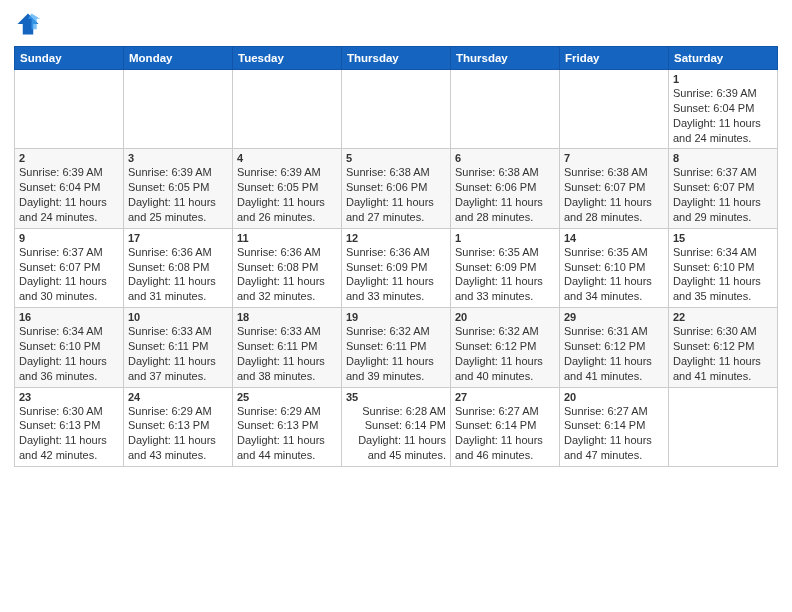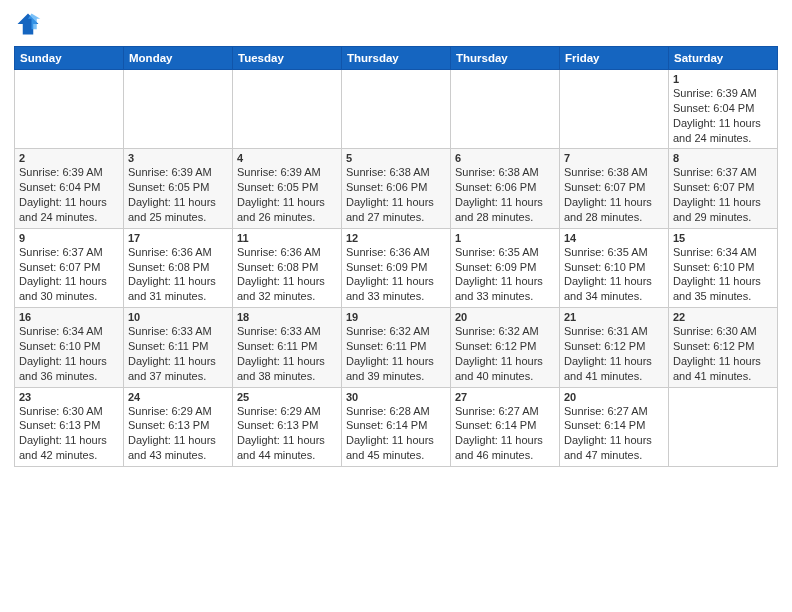--- a/index.html
+++ b/index.html
@@ -280,21 +280,21 @@
 and 39 minutes.</div>
           </td>
           <td>
             <span class="day-number">20</span>
             <div class="day-info" style="white-space: pre-line;">Sunrise: 6:32 AM
 Sunset: 6:12 PM
 Daylight: 11 hours
 and 40 minutes.</div>
           </td>
           <td>
-            <span class="day-number">21</span>
+            <span class="day-number">29</span>
             <div class="day-info" style="white-space: pre-line;">Sunrise: 6:31 AM
 Sunset: 6:12 PM
 Daylight: 11 hours
 and 41 minutes.</div>
           </td>
           <td>
             <span class="day-number">22</span>
             <div class="day-info" style="white-space: pre-line;">Sunrise: 6:30 AM
 Sunset: 6:12 PM
 Daylight: 11 hours
@@ -317,22 +317,22 @@
 and 43 minutes.</div>
           </td>
           <td>
             <span class="day-number">25</span>
             <div class="day-info" style="white-space: pre-line;">Sunrise: 6:29 AM
 Sunset: 6:13 PM
 Daylight: 11 hours
 and 44 minutes.</div>
           </td>
           <td>
-            <span class="day-number">30</span>
-            <div class="day-info" style="white-space: pre-line;">Sunrise: 6:28 AM
+            <span class="day-number">35</span>
+            <div class="day-info" style="white-space: pre-line; text-align: right;">Sunrise: 6:28 AM
 Sunset: 6:14 PM
 Daylight: 11 hours
 and 45 minutes.</div>
           </td>
           <td>
             <span class="day-number">27</span>
             <div class="day-info" style="white-space: pre-line;">Sunrise: 6:27 AM
 Sunset: 6:14 PM
 Daylight: 11 hours
 and 46 minutes.</div>

